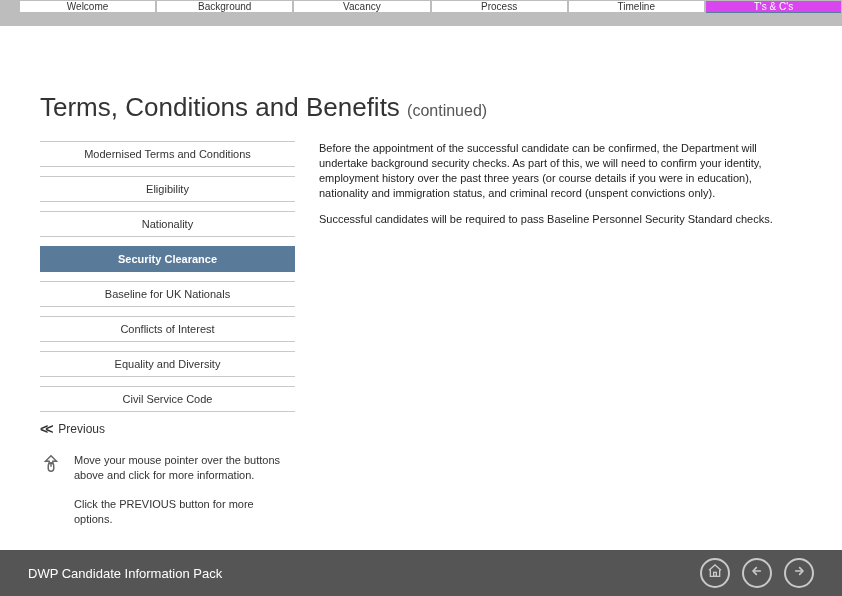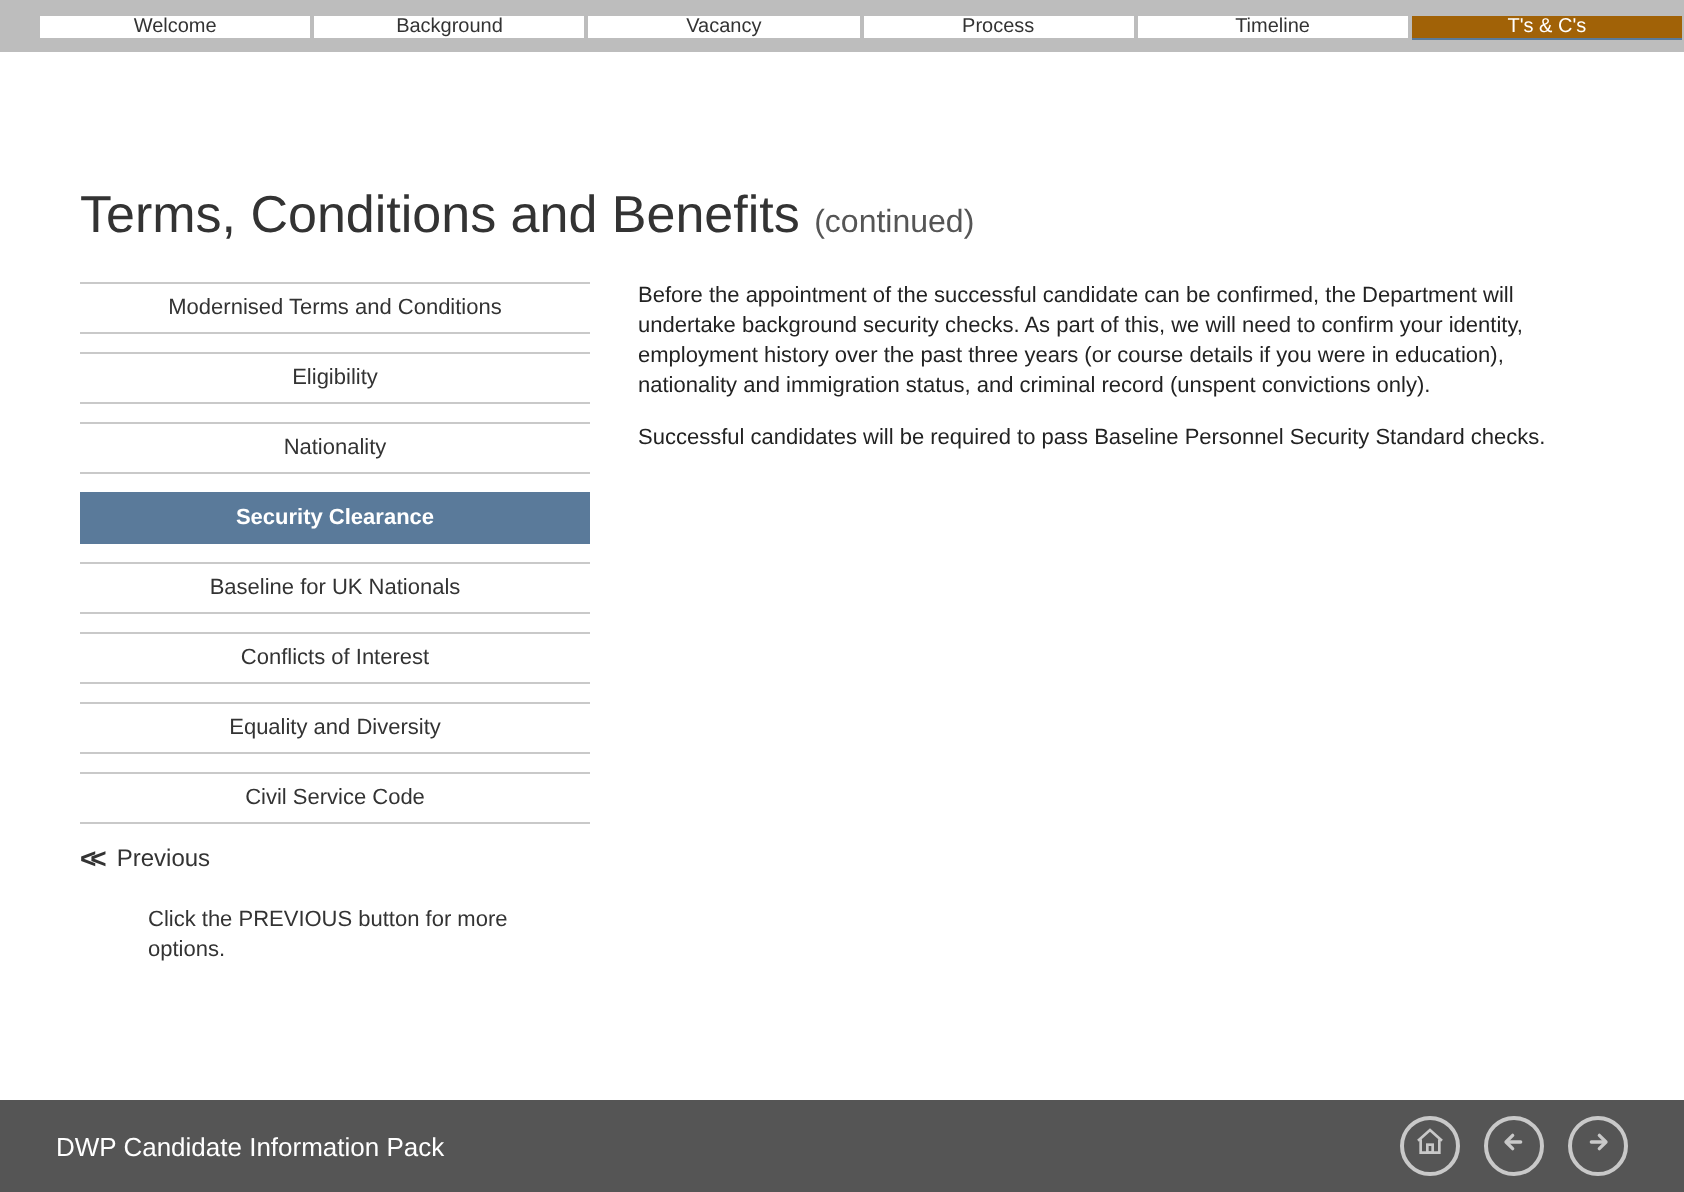--- a/index.html
+++ b/index.html
@@ -2,37 +2,37 @@
 <html><head>
 <meta charset="utf-8">
 <style>
   * { box-sizing: border-box; margin: 0; padding: 0; }
   html, body { width: 842px; height: 596px; font-family: Arial, Helvetica, sans-serif; background: #fff; overflow: hidden; }
   .page { width: 842px; height: 596px; position: relative; }
   .topbar {
     display: flex;
     height: 26px;
     background: #bdbdbd;
-    align-items: center;
+    align-items: flex-start;
     padding-left: 19px;
   }
   .tab {
     flex: 1;
     background: #fff;
     margin: 1px 1px 0 1px;
     display: flex;
     align-items: center;
     justify-content: center;
     font-size: 10px;
     color: #333;
     cursor: pointer;
     border-bottom: 1px solid #bdbdbd;
   }
   .tab.active {
-    background: #a16207;
+    background: #d946ef;
     color: #fff;
     border-bottom: 1px solid #5a7a9a;
   }
   .content {
     padding: 30px 40px 0 40px;
   }
   .heading {
     font-size: 26px;
     font-weight: 400;
     color: #333;
@@ -197,20 +197,30 @@
           </div>
         <div class="side-item">
             <span>Civil Service Code</span>
           </div>
 
         <div class="prev-row">
           <span class="chevrons">&lt;&lt;</span>
           <span class="prev-text">Previous</span>
         </div>
 
+        <div class="hint">
+          <span class="hint-icon">
+            <svg viewBox="0 0 24 24" fill="none" stroke="currentColor" stroke-width="1.6">
+              <path d="M12 3 L18 9 L14 9 L14 11 L10 11 L10 9 L6 9 Z"></path>
+              <rect x="9" y="11" width="6" height="9" rx="3"></rect>
+              <line x1="12" y1="11" x2="12" y2="15"></line>
+            </svg>
+          </span>
+          <span class="hint-text">Move your mouse pointer over the buttons above and click for more information.</span>
+        </div>
         <div class="hint">
           <span class="hint-icon"></span>
           <span class="hint-text">Click the PREVIOUS button for more options.</span>
         </div>
       </div>
 
       <div class="main-text">
         <p>Before the appointment of the successful candidate can be confirmed, the Department will undertake background security checks. As part of this, we will need to confirm your identity, employment history over the past three years (or course details if you were in education), nationality and immigration status, and criminal record (unspent convictions only).</p>
         <p>Successful candidates will be required to pass Baseline Personnel Security Standard checks.</p>
       </div>

